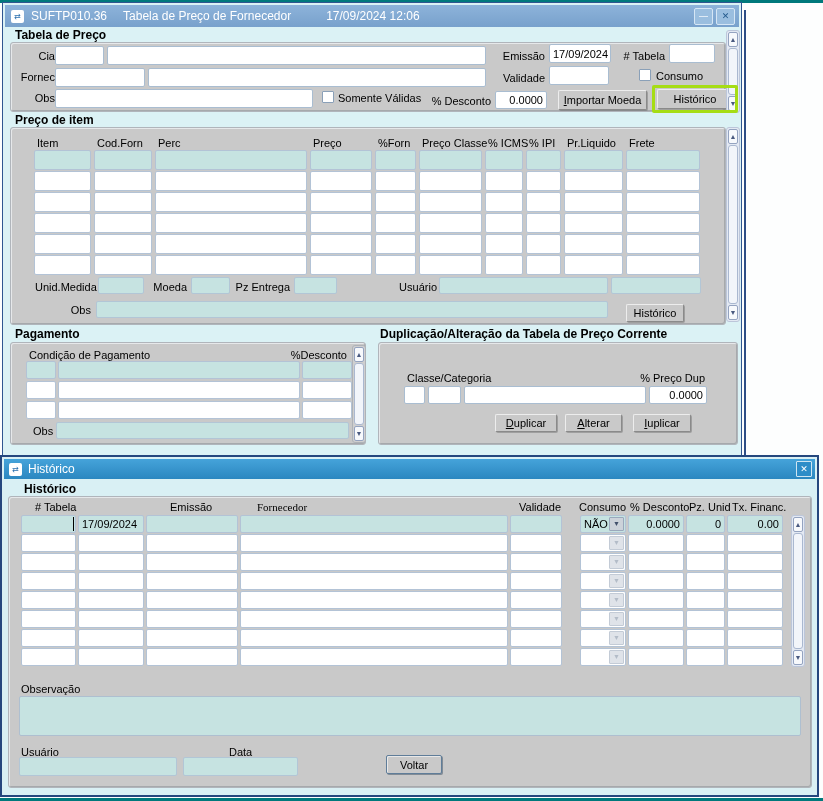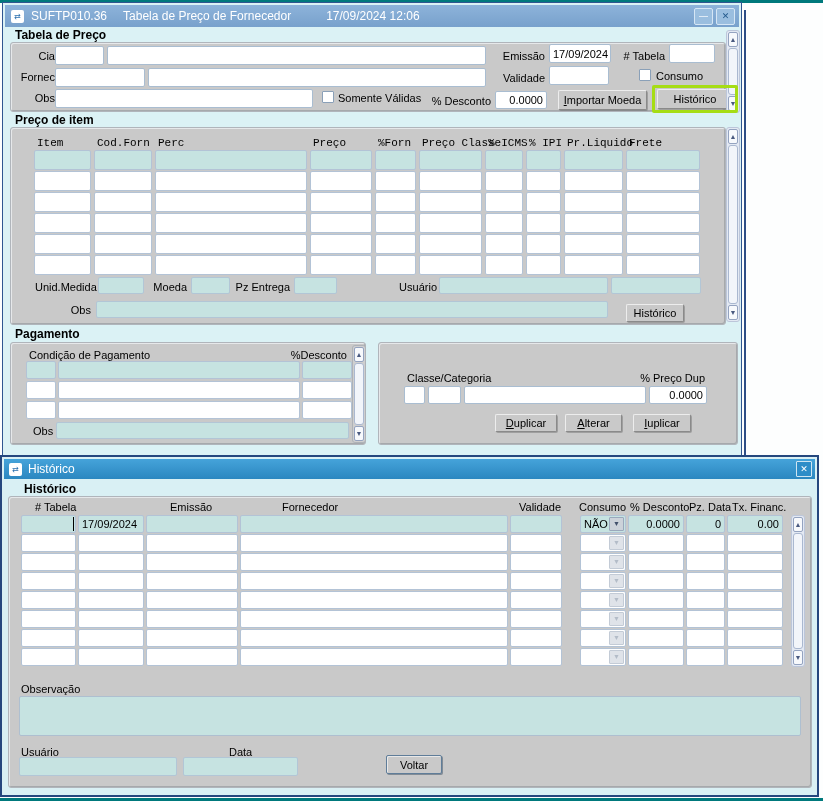--- a/index.html
+++ b/index.html
@@ -38,21 +38,21 @@
   .inp.num{justify-content:flex-end;}
   .chk{position:absolute;width:12px;height:12px;background:#fff;border:1px solid #8aa0b8;border-radius:1px;box-sizing:border-box;}
   .btn{position:absolute;background:#c9c9c9;border:1px solid #8a8a8a;border-top-color:#ededed;border-left-color:#ededed;
        border-radius:2px;font-size:11px;display:flex;align-items:center;justify-content:center;box-sizing:border-box;
        box-shadow:1px 1px 0 rgba(80,80,80,.35);cursor:default;}
   .btn .u{text-decoration:underline;}
   .btn-default{border:1px solid #5f7d99;box-shadow:inset 1px 1px 0 #e8e8e8,1px 1px 0 rgba(60,80,100,.5);}
   .hl-green{position:absolute;border:3px solid #a6dd14;border-radius:2px;box-sizing:border-box;z-index:3;}
 
   
-  .colhdrs{position:absolute;display:flex;font-size:11px;white-space:nowrap;font-family:Liberation Mono, monospace;}
+  .colhdrs{position:absolute;display:flex;font-size:11px;white-space:nowrap;}
   .colhdrs span{padding-left:3px;box-sizing:border-box;overflow:visible;}
   .gridwrap{position:absolute;}
   .grid-row{display:flex;margin-bottom:1px;}
   .g3 .grid-row{gap:3px;height:20px;}
   .g2 .grid-row{gap:2px;height:18px;}
   .gp .grid-row{gap:2px;height:18px;margin-bottom:2px;}
   .cell{height:100%;border:1px solid #b3c3d6;border-radius:2px;background:#fff;box-sizing:border-box;
         position:relative;font-size:11px;line-height:16px;padding:0 3px;overflow:hidden;}
   .cell-teal{background:#c6e3e1;}
   .cell.num{text-align:right;}
@@ -272,20 +272,21 @@
       </div>
       <span class="lbl r" style="left:22px;top:82px;width:20px;">Obs</span>
       <div class="inp teal" style="left:45px;top:79px;width:293px;height:17px;"></div>
       <div class="vscroll gray" style="left:341px;top:2px;height:98px;">
         <div class="sb-btn">▲</div>
         <div class="sb-thumb"></div>
         <div class="sb-btn">▼</div>
       </div>
     </div>
 
+    <span class="legend" style="left:375px;top:300px;">Duplicação/Alteração da Tabela de Preço Corrente</span>
     <div class="panel" style="left:373px;top:315px;width:360px;height:103px;">
       <span class="lbl" style="left:28px;top:29px;">Classe/Categoria</span>
       <span class="lbl r" style="left:240px;top:29px;width:86px;">% Preço Dup</span>
       <div class="inp" style="left:25px;top:43px;width:21px;height:18px;"></div>
       <div class="inp" style="left:49px;top:43px;width:33px;height:18px;"></div>
       <div class="inp" style="left:85px;top:43px;width:182px;height:18px;"></div>
       <div class="inp num" style="left:270px;top:43px;width:58px;height:18px;">0.0000</div>
       <div class="btn" style="left:116px;top:71px;width:62px;height:18px;">
           <span class="u">D</span>
           <span>uplicar</span>
@@ -308,25 +309,25 @@
     <span class="t-icon">⇄</span>
     <span style="margin-left:6px;">Histórico</span>
     <span class="d-close">✕</span>
   </div>
   <div class="d-client">
     <span class="legend" style="left:20px;top:3px;">Histórico</span>
     <div class="panel" style="left:4px;top:17px;width:804px;height:292px;">
 
       <span class="lbl" style="left:26px;top:4px;"># Tabela</span>
       <span class="lbl" style="left:161px;top:4px;">Emissão</span>
-      <span class="lbl" style="left:273px;top:4px;">Fornecedor</span>
+      <span class="lbl" style="left:248px;top:4px;font-family:Liberation Serif, serif;">Fornecedor</span>
       <span class="lbl" style="left:510px;top:4px;">Validade</span>
       <span class="lbl" style="left:570px;top:4px;">Consumo</span>
       <span class="lbl" style="left:621px;top:4px;">% Desconto</span>
-      <span class="lbl" style="left:680px;top:4px;">Pz. Data</span>
+      <span class="lbl" style="left:680px;top:4px;">Pz. Unid</span>
       <span class="lbl" style="left:723px;top:4px;">Tx. Financ.</span>
 
       <div class="gridwrap g2" style="left:12px;top:18px;">
         <div class="grid-row">
           <div class="cell cell-teal" style="width:55px">
               <span class="caret"></span>
             </div>
           <div class="cell cell-teal" style="width:66px">17/09/2024</div>
           <div class="cell cell-teal" style="width:92px"></div>
           <div class="cell cell-teal" style="width:268px"></div>

